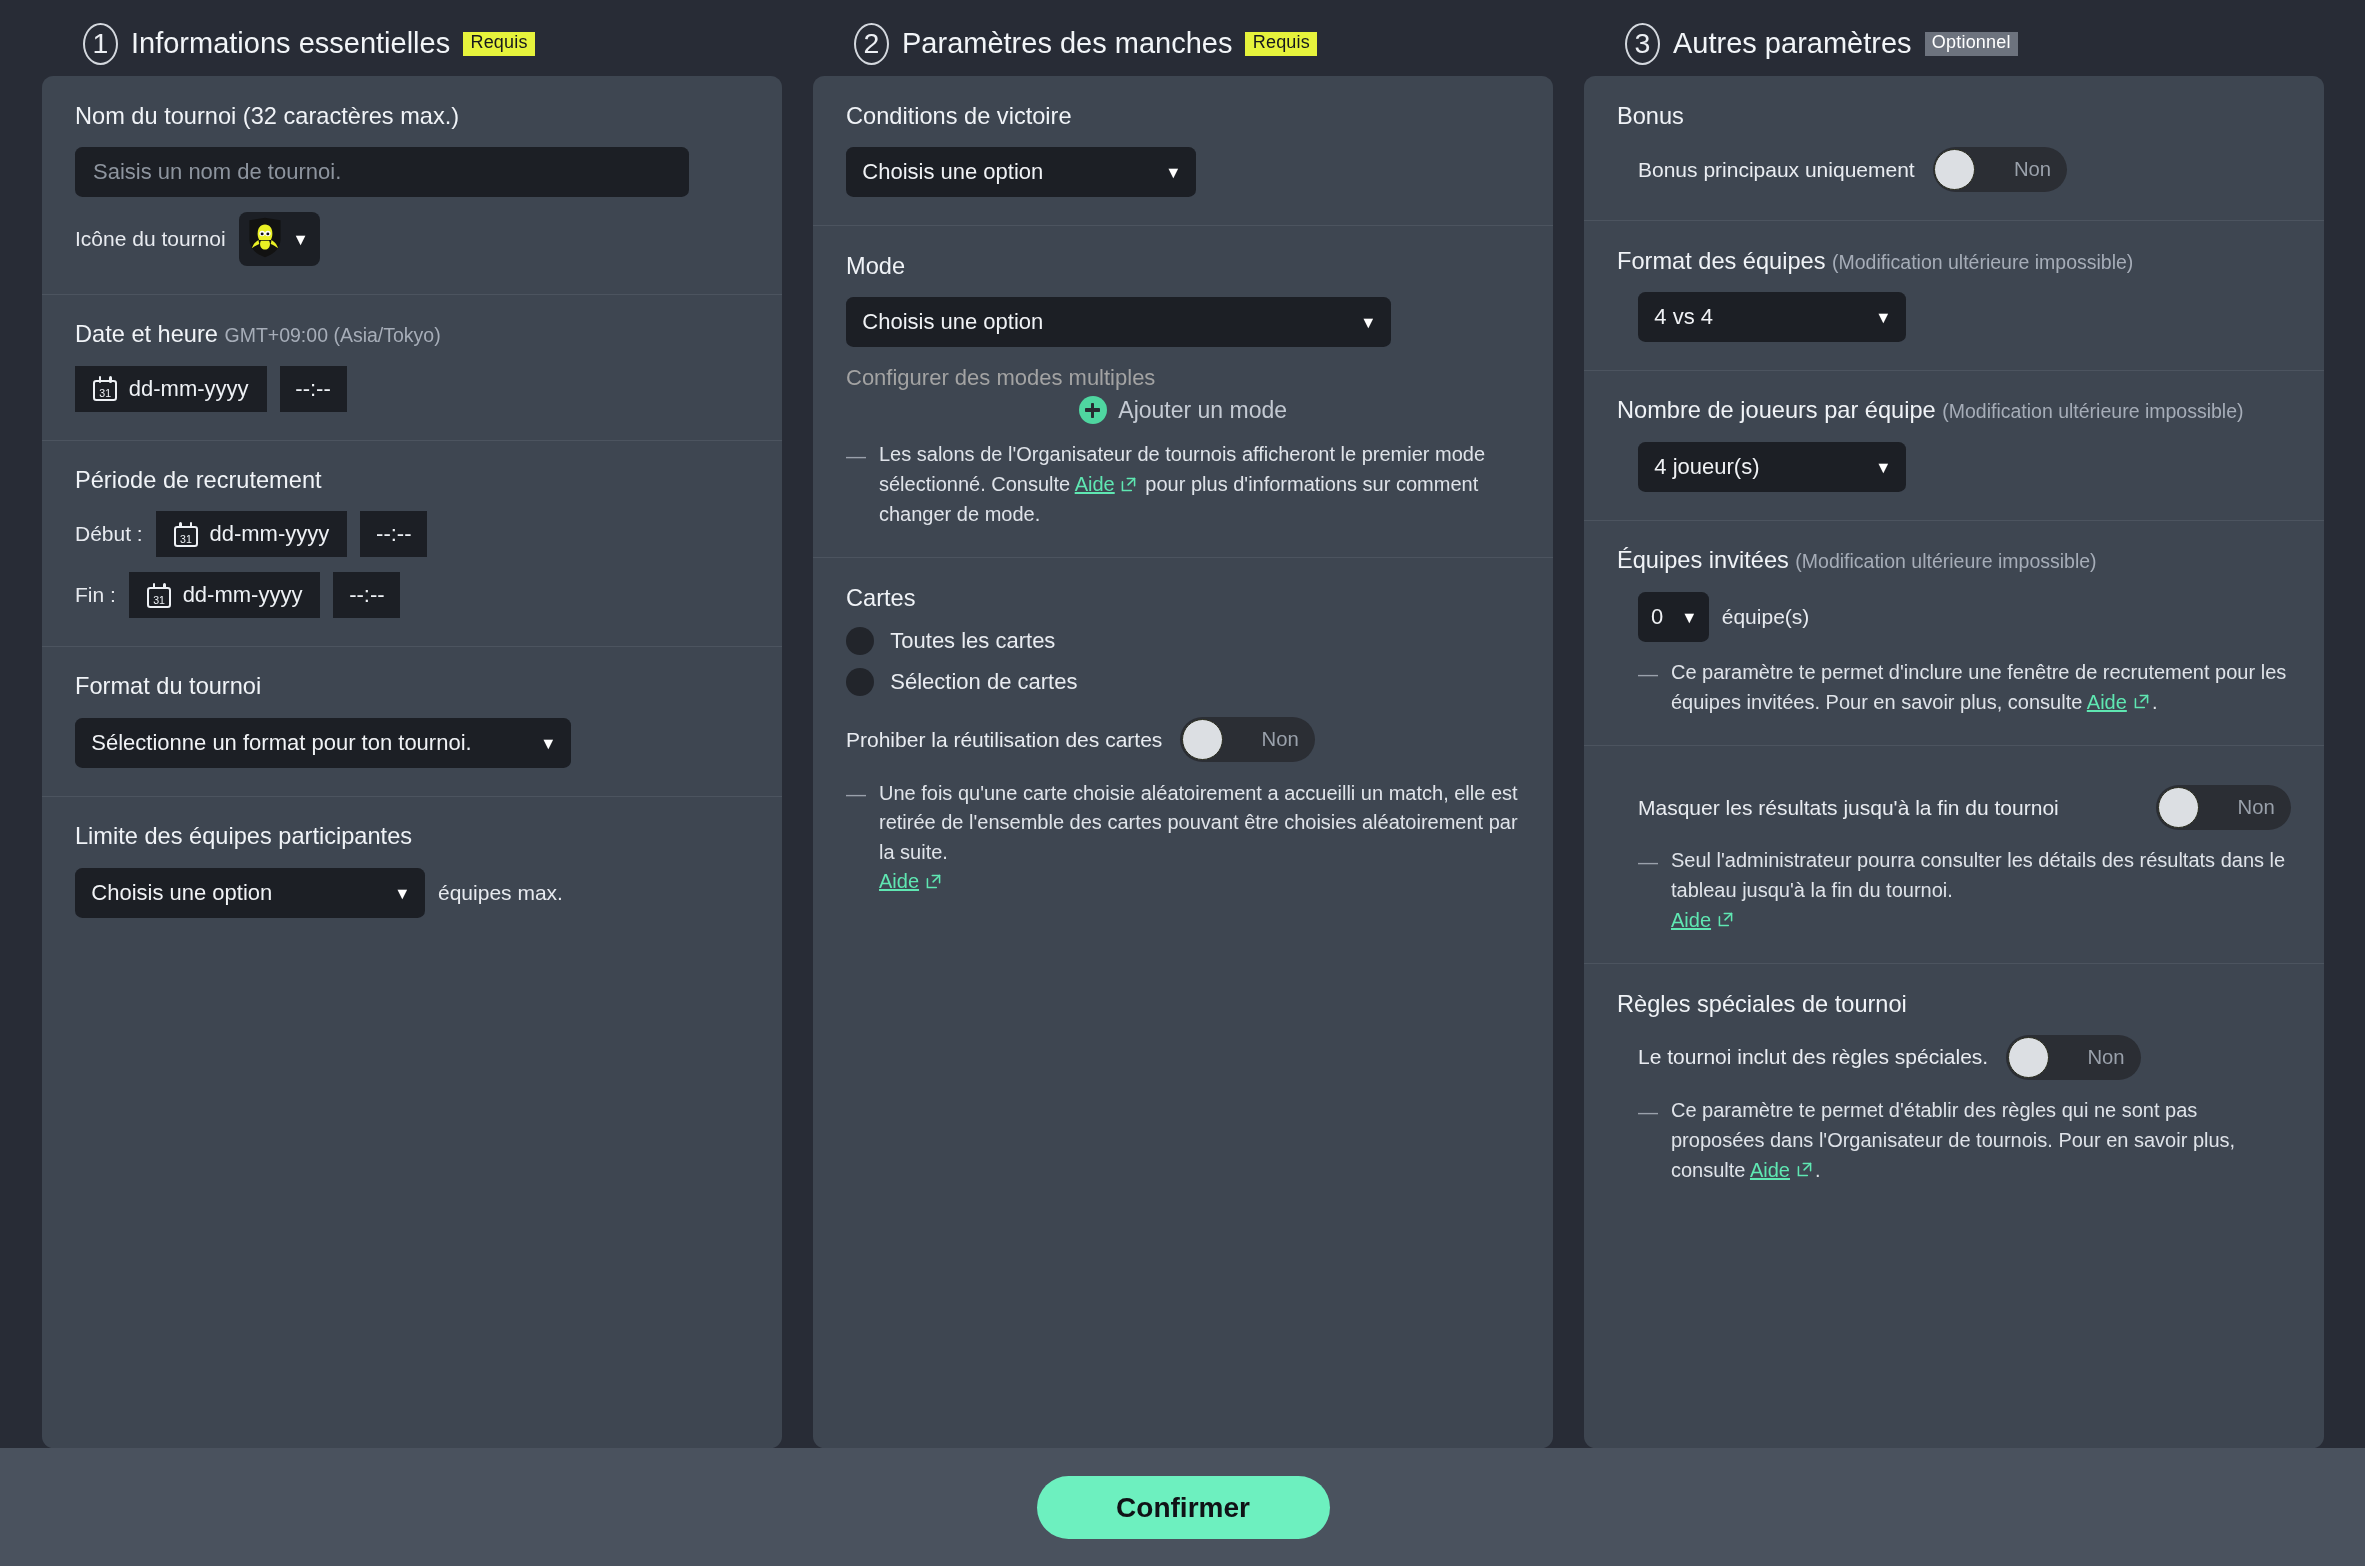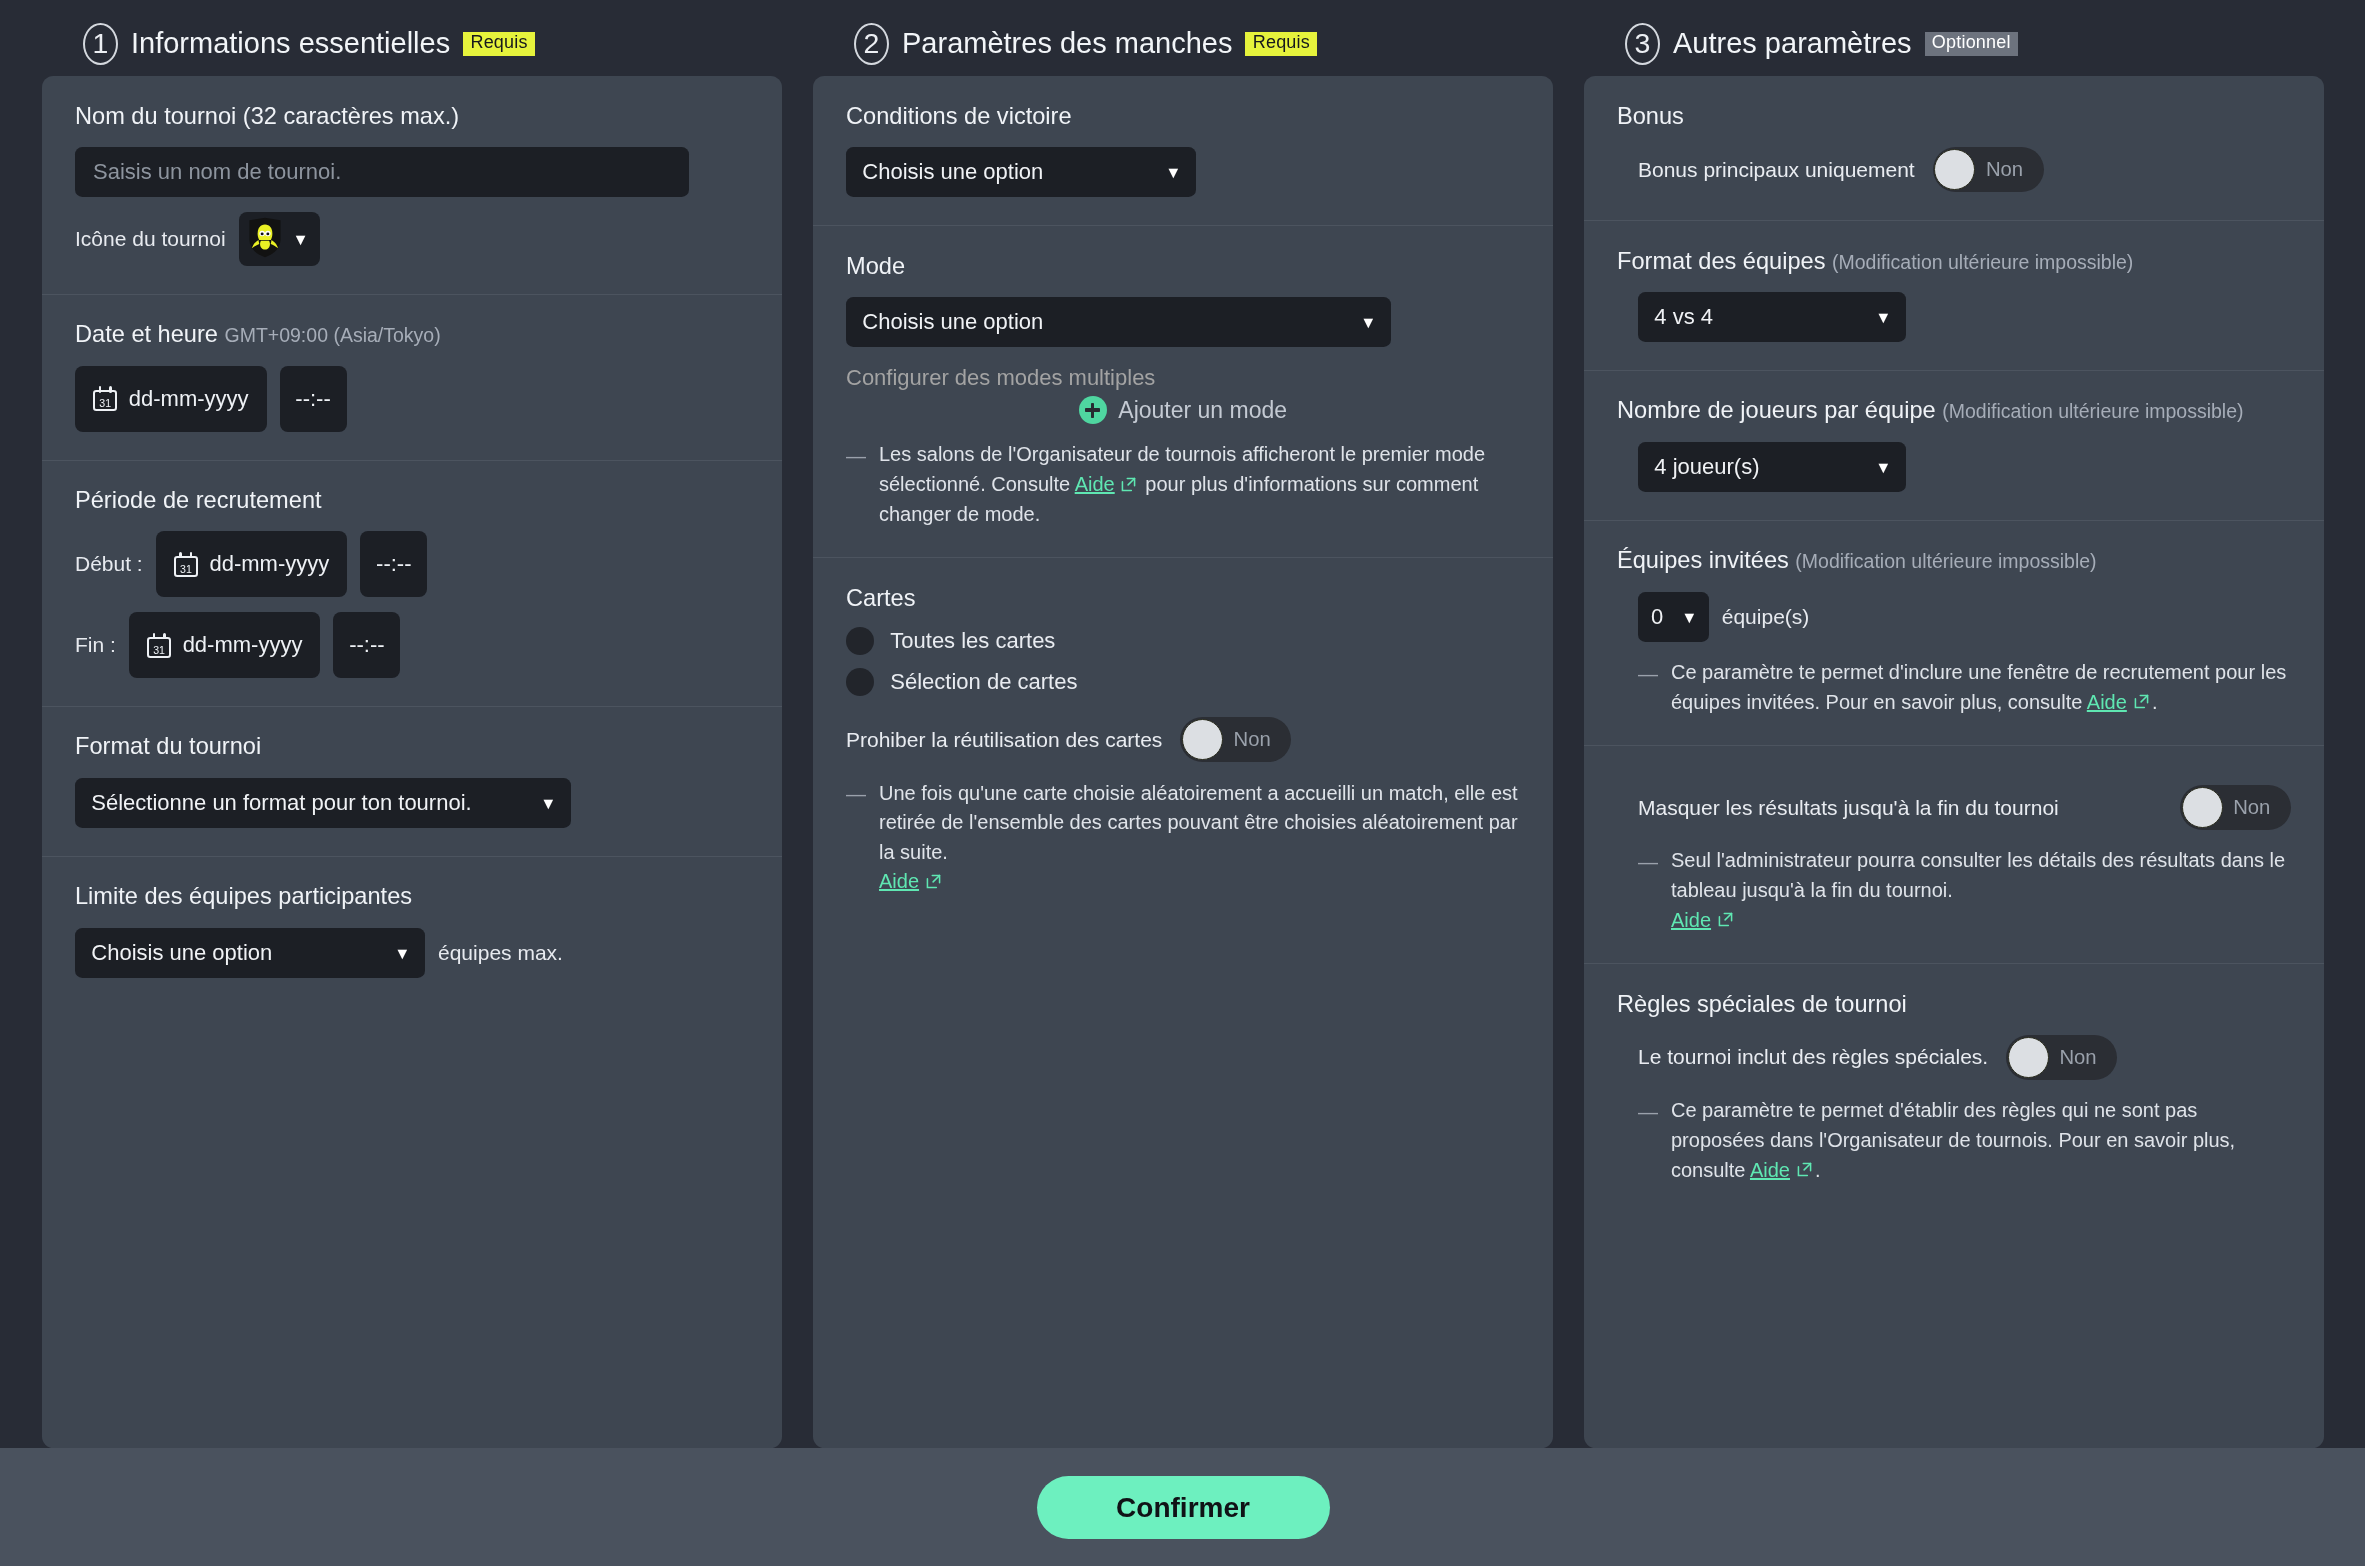--- a/index.html
+++ b/index.html
@@ -85,21 +85,21 @@
   }
   .select .val { flex: 1 1 auto; }
   .caret { color: #ffffff; font-size: 16.3px; line-height: 1; }
 
   .sel-wide { min-width: 496px; }
   .sel-mid  { min-width: 350px; }
   .sel-narrow { min-width: 146px; }
   .sel-tiny { min-width: 70px; padding: 0 11.4px 0 13px; gap: 18px; }
 
   .date-btn, .time-btn {
-    background: #1c1f25; border-radius: 8px; height: 66px;
+    background: #1c1f25; border-radius: 0; height: 46px;
     display: inline-flex; align-items: center; gap: 11.4px;
     padding: 0 18px; color: #eef1f5; font-size: 22px; cursor: pointer;
   }
   .time-btn { justify-content: center; min-width: 67px; padding: 0 14.6px; }
 
   .cal-ico { width: 24.4px; height: 25px; position: relative; flex: none; }
   .cal-ico .body {
     position: absolute; inset: 4.1px 0 0 0;
     border: 2px solid #eef1f5; border-radius: 3.3px;
   }
@@ -115,21 +115,21 @@
   .icon-picker {
     background: #1c1f25; border-radius: 8.1px; height: 54px;
     display: inline-flex; align-items: center; gap: 9.8px;
     padding: 0 11.4px 0 8.1px; cursor: pointer;
   }
 
   
   .toggle {
     background: #2b2e34; border-radius: 28px; height: 45px;
     min-width: 111px; display: inline-flex; align-items: center;
-    padding: 0 16.3px 0 0; cursor: pointer; position: relative; flex: none;
+    padding: 0 16.3px 0 0; cursor: pointer; position: relative; flex: none; gap: 28px;
   }
   .toggle .knob {
     width: 41px; height: 41px; border-radius: 50%;
     background: #dcdfe3; border: 1.2px solid #2a2c1e;
     margin-left: 1.6px; flex: none;
   }
   .toggle .state { color: #9aa1ab; font-size: 20.3px; padding-left: 10.6px; }
 
   
   .radio-row { display: flex; align-items: center; gap: 16.3px; margin-top: 13px; cursor: pointer; }

